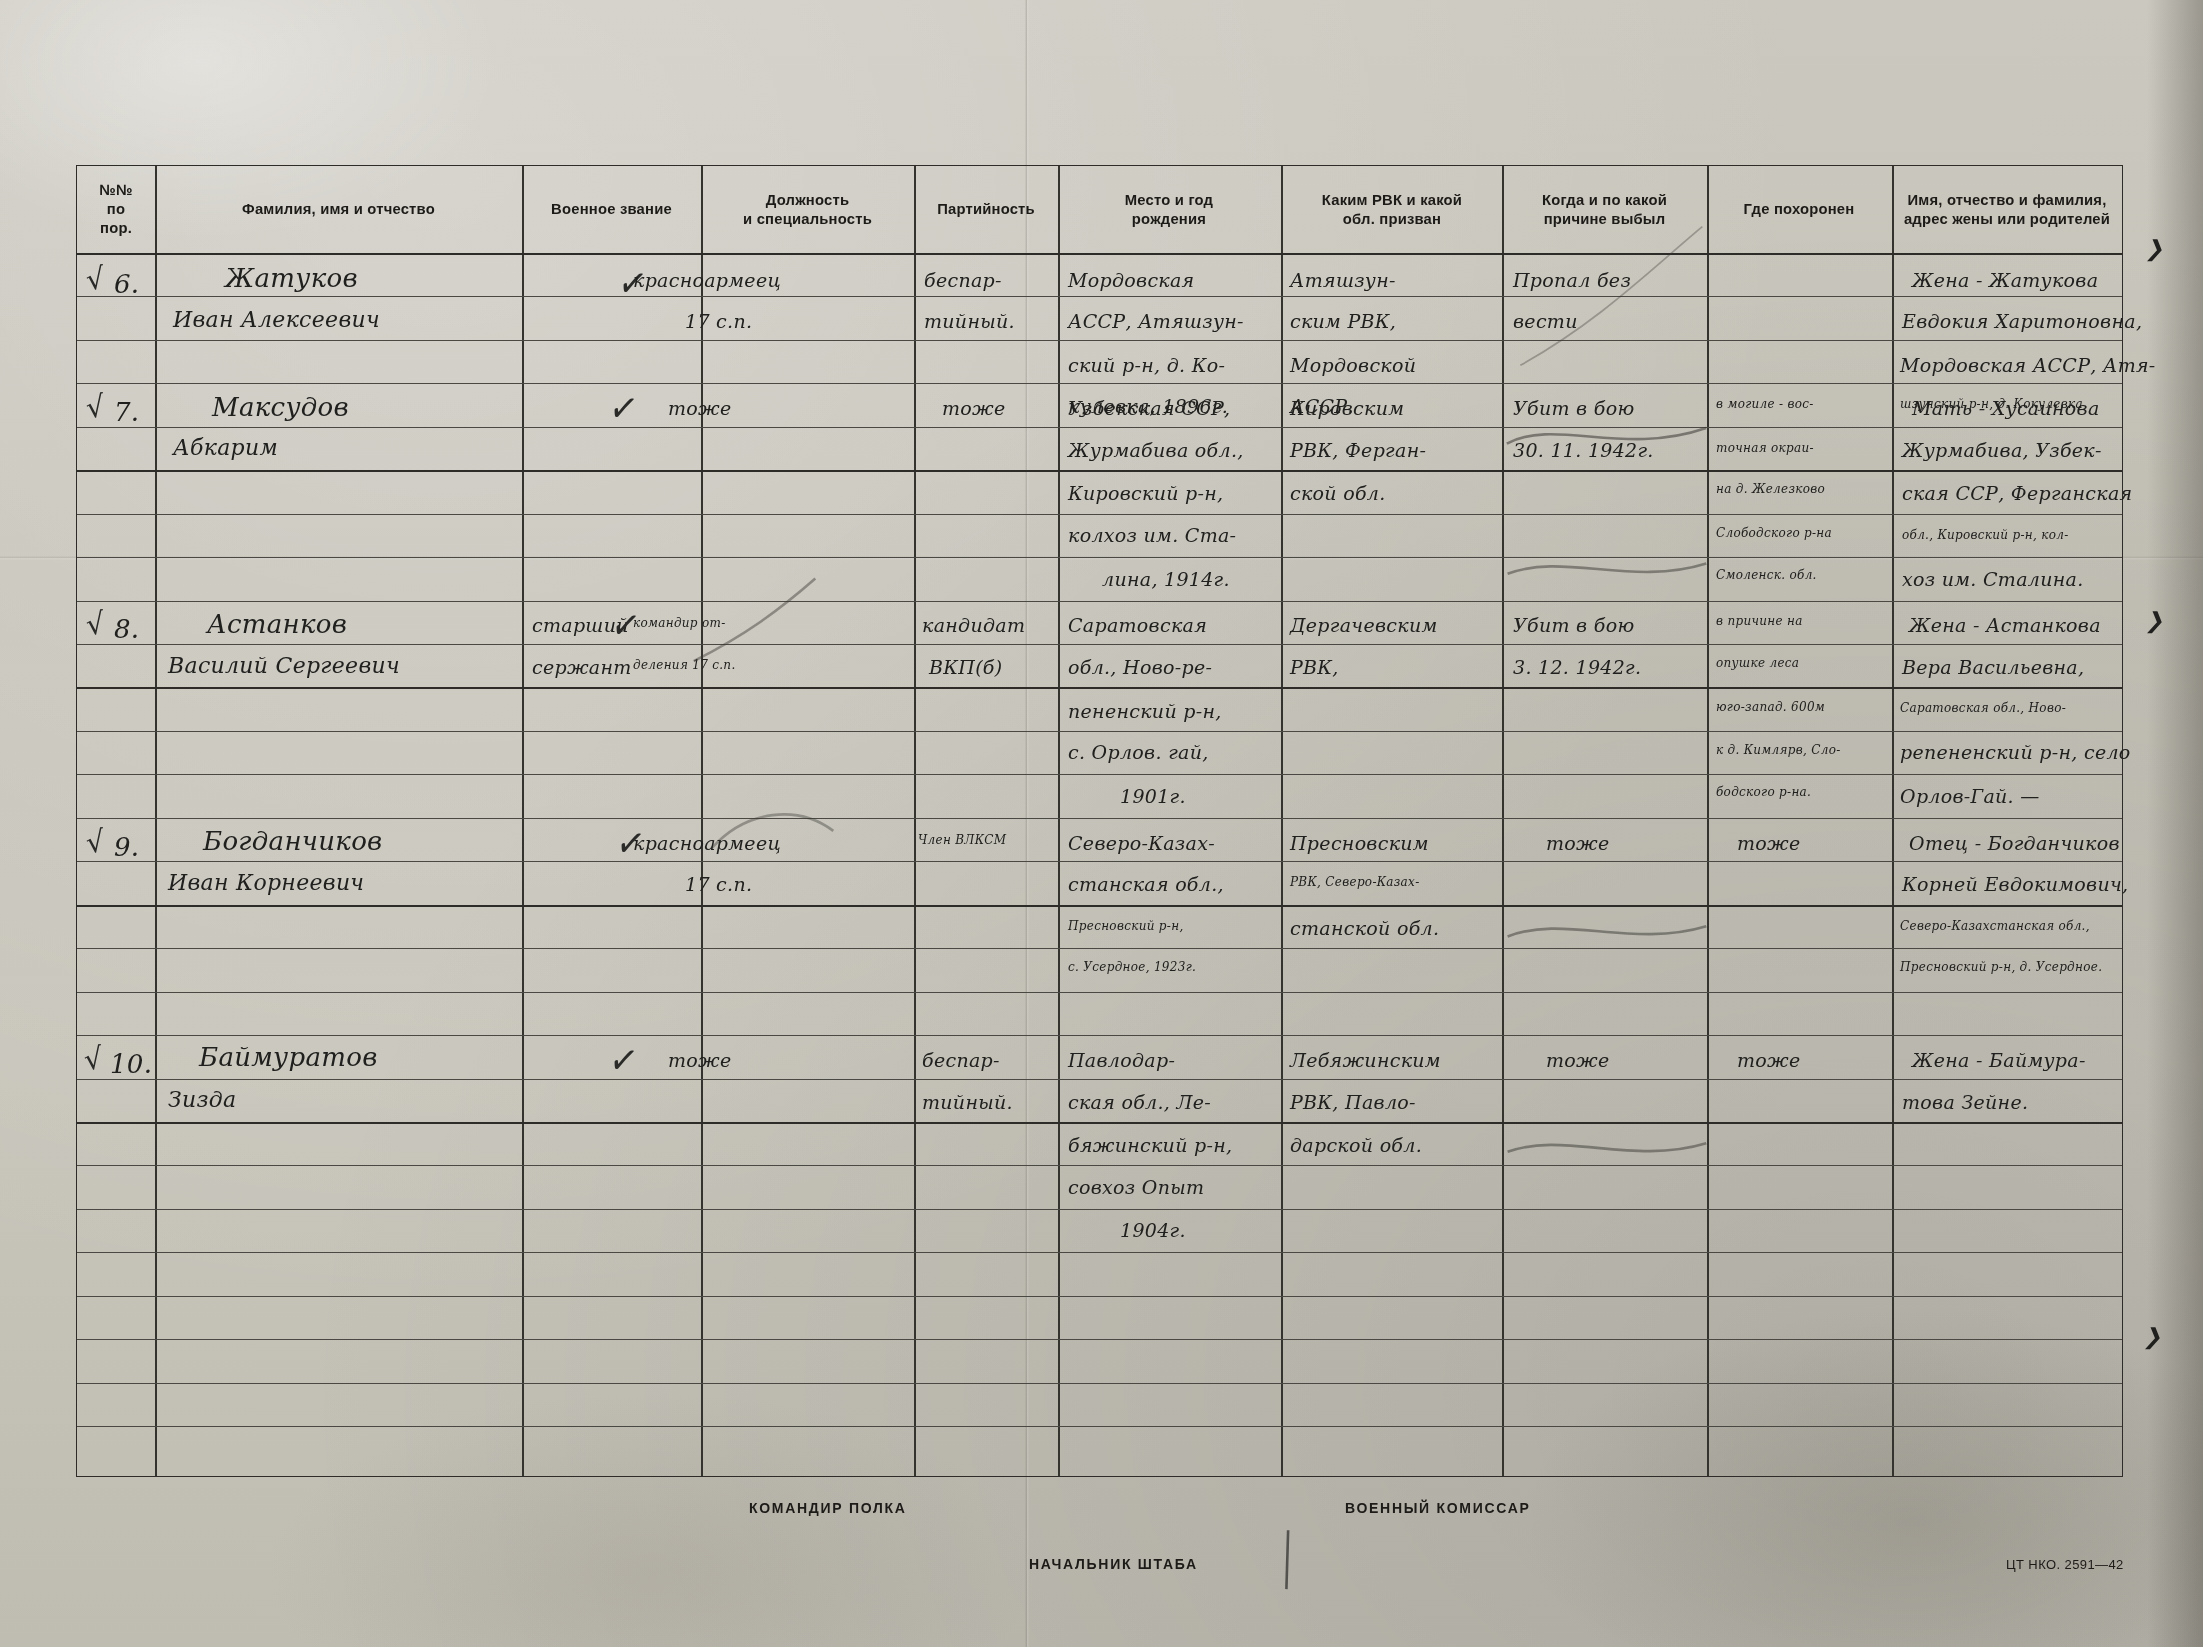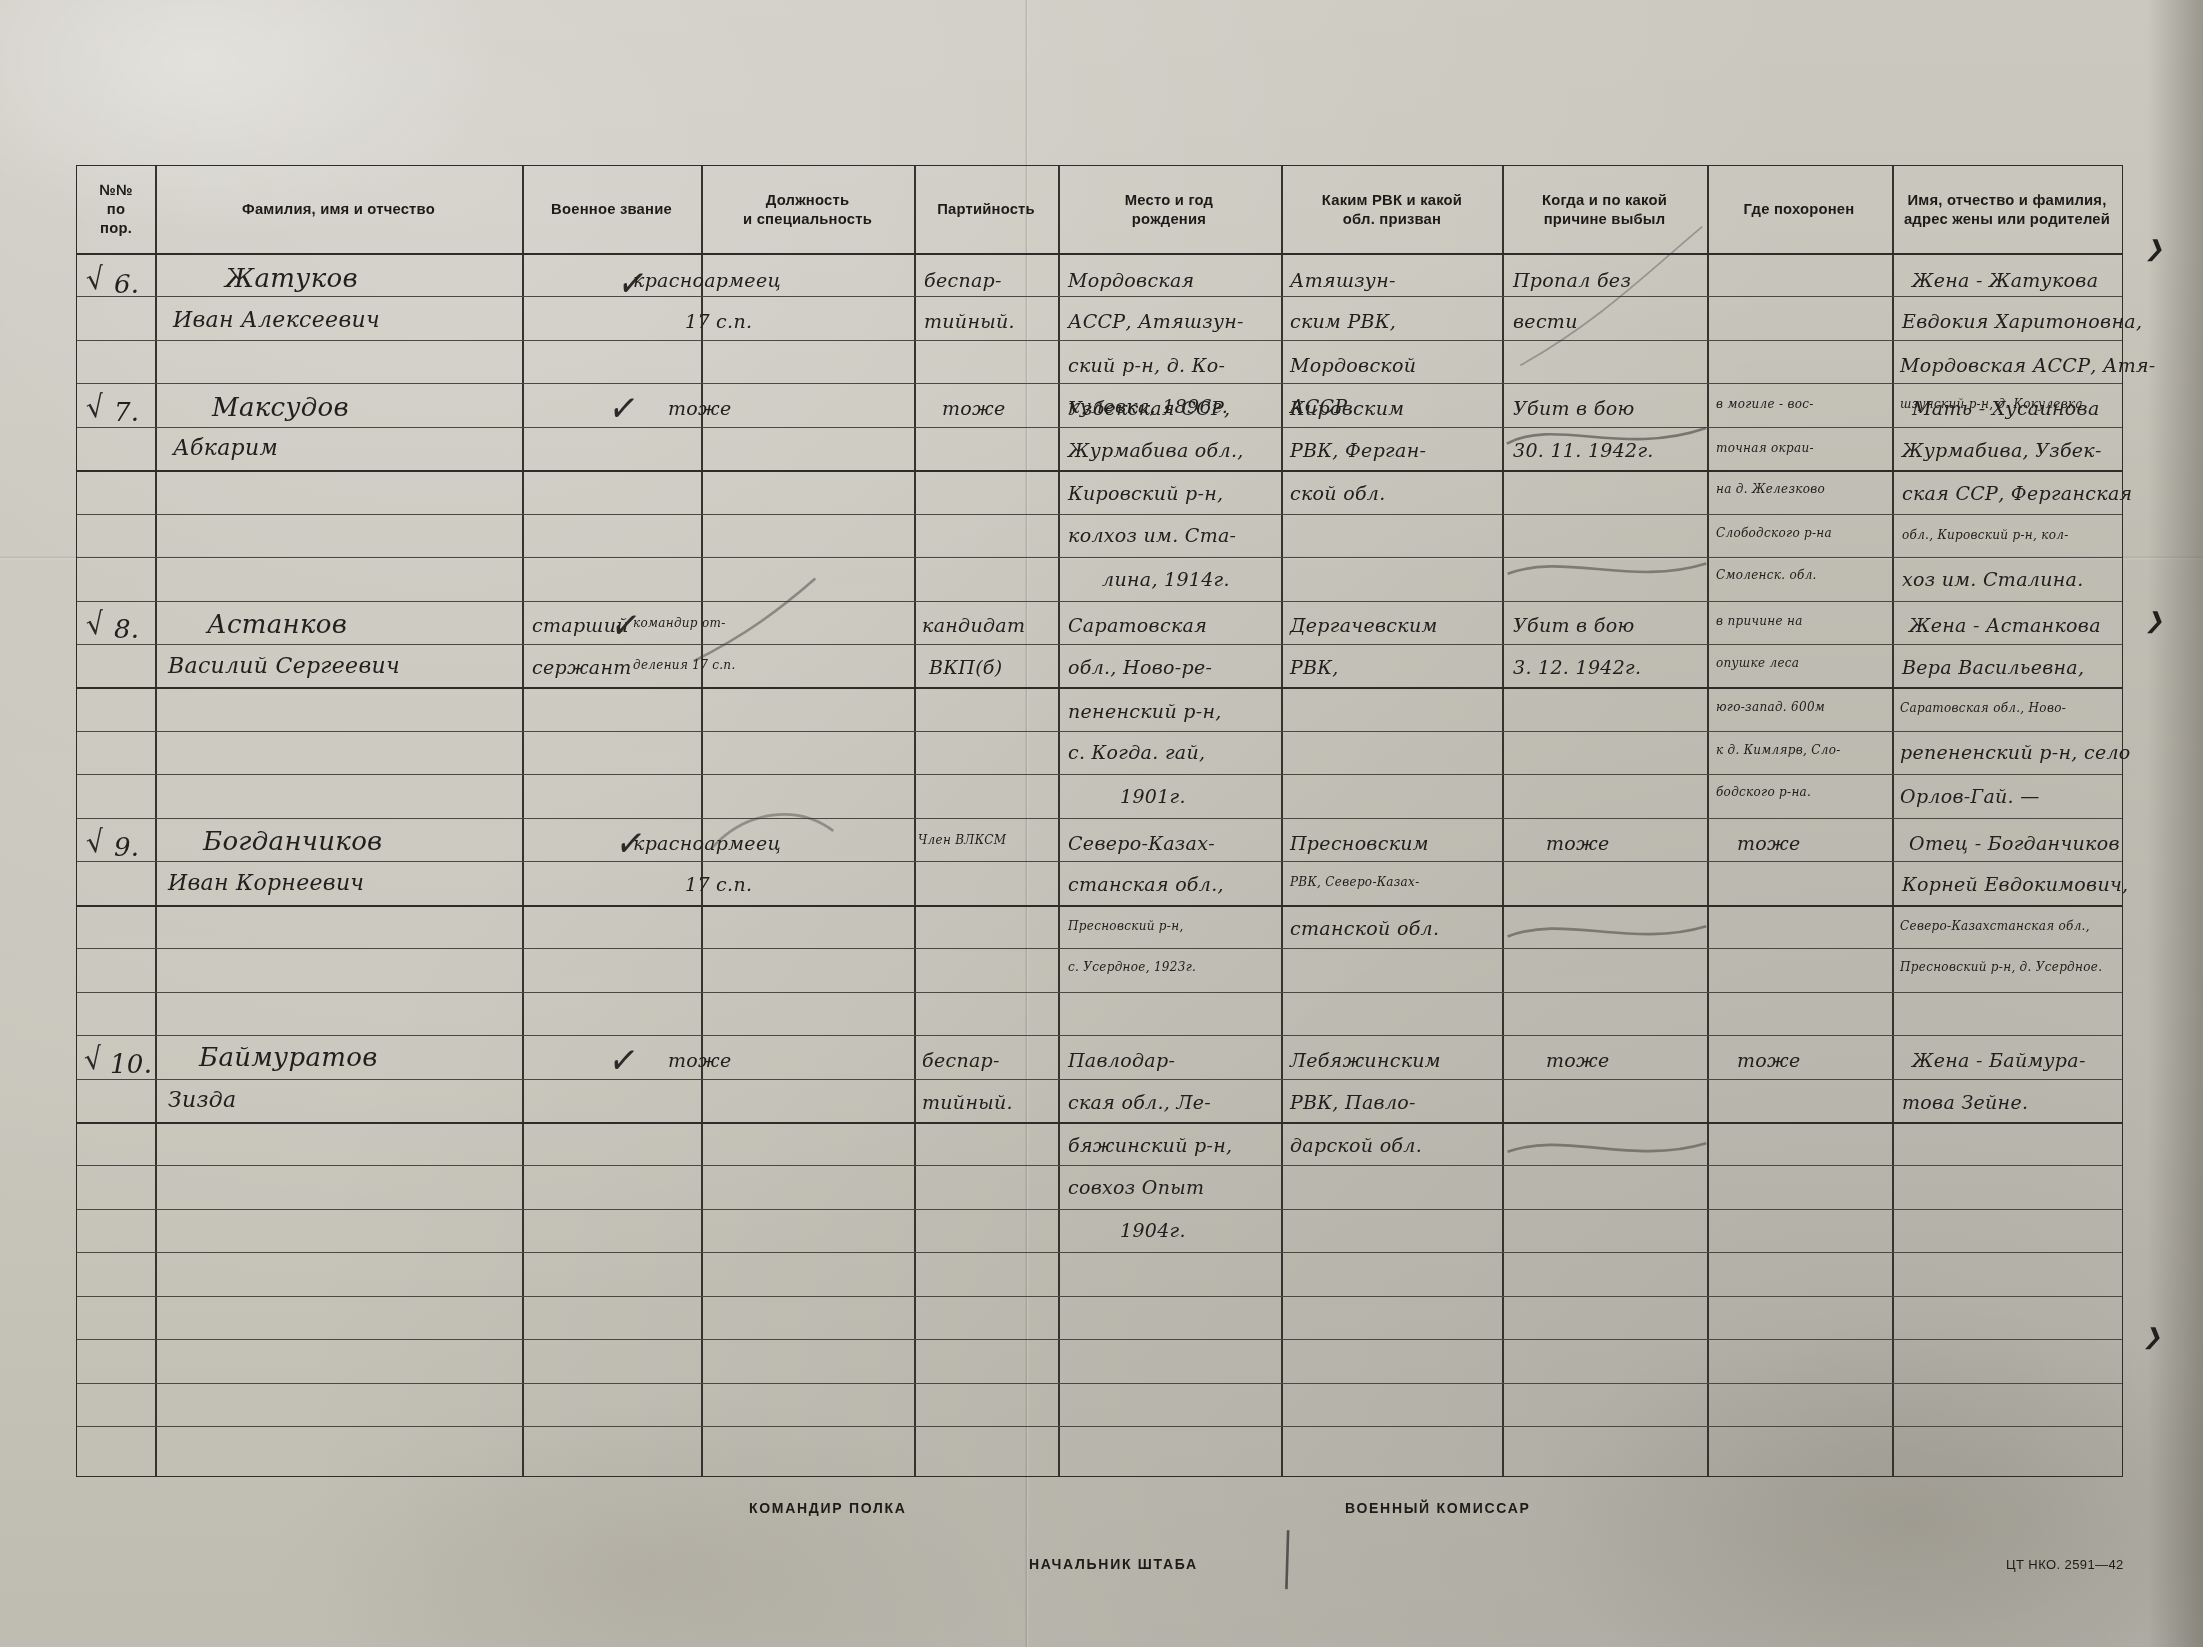--- a/index.html
+++ b/index.html
@@ -225,21 +225,21 @@
     <div class="checkmark" style="left:532px;top:436px;">✓</div>
     <div class="hand xs" style="left:556px;top:450px;">командир от-</div>
     <div class="hand xs" style="left:556px;top:492px;">деления 17 с.п.</div>
 
     <div class="hand sm" style="left:845px;top:448px;">кандидат</div>
     <div class="hand sm" style="left:852px;top:490px;">ВКП(б)</div>
 
     <div class="hand sm" style="left:991px;top:448px;">Саратовская</div>
     <div class="hand sm" style="left:991px;top:490px;">обл., Ново-ре-</div>
     <div class="hand sm" style="left:991px;top:534px;">пененский р-н,</div>
-    <div class="hand sm" style="left:991px;top:575px;">с. Когда. гай,</div>
+    <div class="hand sm" style="left:991px;top:575px;">с. Орлов. гай,</div>
     <div class="hand sm" style="left:1043px;top:619px;">1901г.</div>
 
     <div class="hand sm" style="left:1213px;top:448px;">Дергачевским</div>
     <div class="hand sm" style="left:1213px;top:490px;">РВК,</div>
 
     <div class="hand sm" style="left:1436px;top:448px;">Убит в бою</div>
     <div class="hand sm" style="left:1436px;top:490px;">3. 12. 1942г.</div>
 
     <div class="hand xs" style="left:1639px;top:448px;">в причине на</div>
     <div class="hand xs" style="left:1639px;top:490px;">опушке леса</div>

